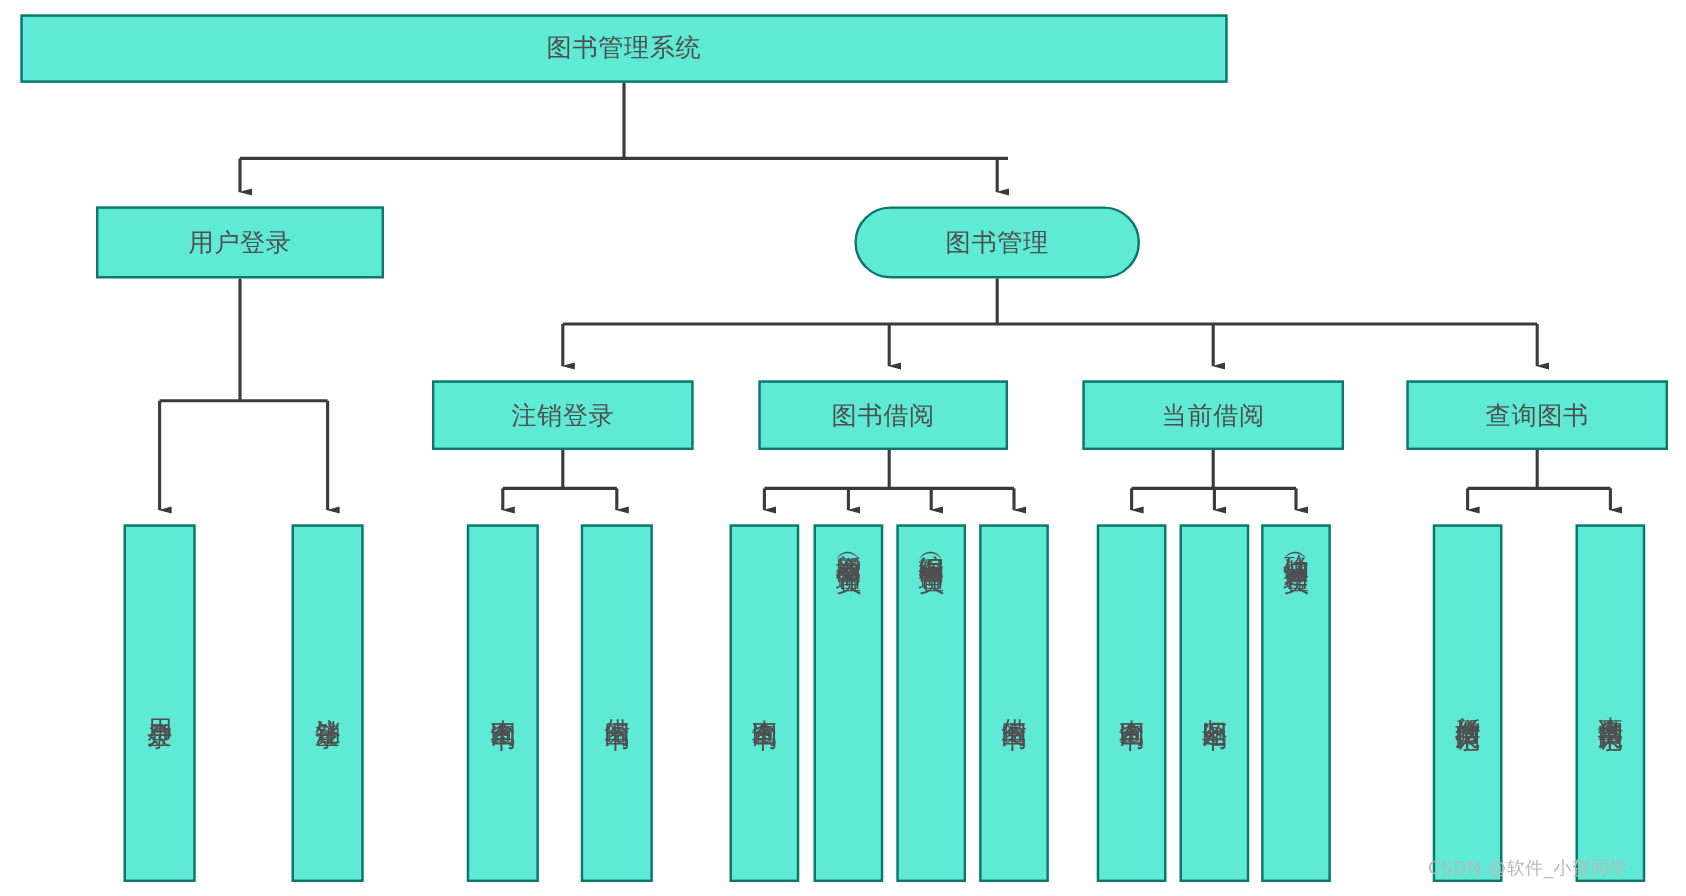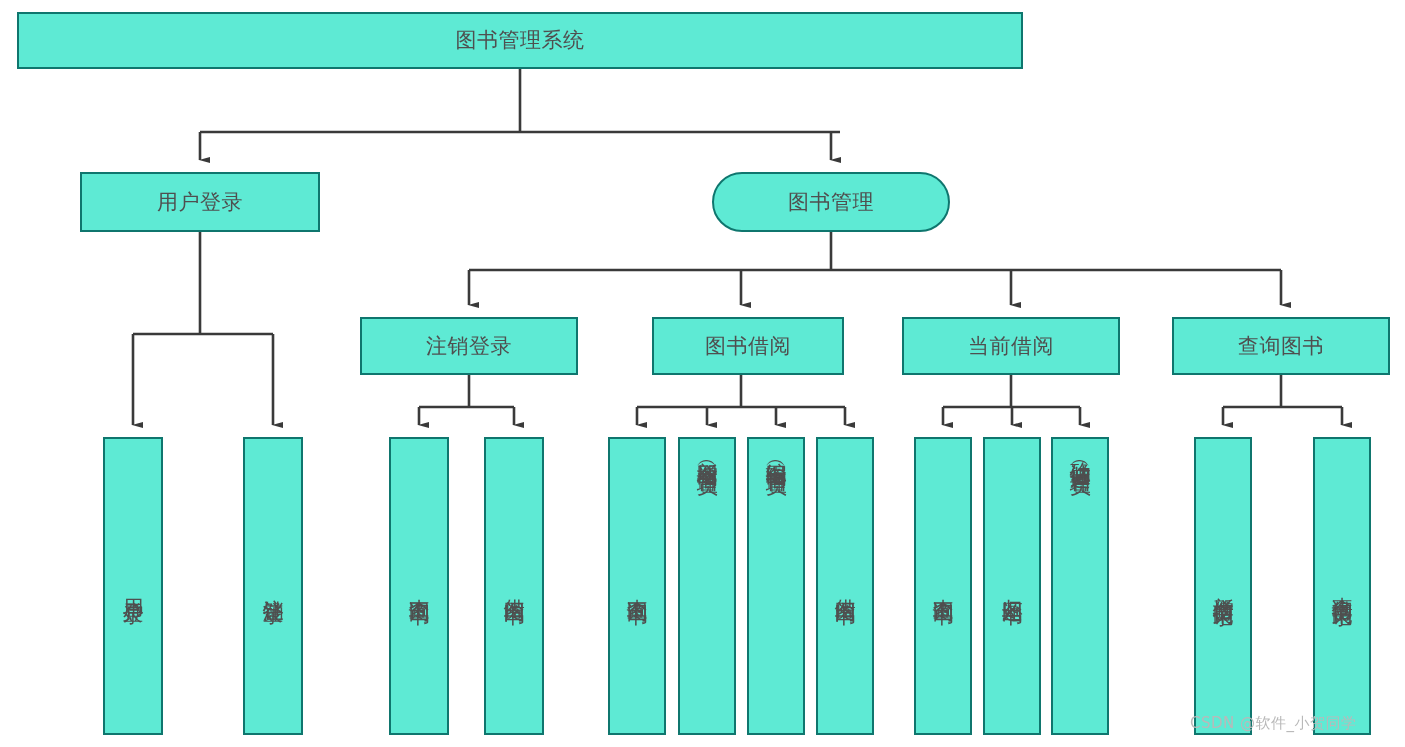--- a/index.html
+++ b/index.html
@@ -132,21 +132,21 @@
   <div class="node" style="left:80px; top:172px; width:240px; height:60px;">
     <span class="lbl">用户登录</span>
   </div>
   <div class="node" style="left:712px; top:172px; width:238px; height:60px;border-radius:30px;">
     <span class="lbl">图书管理</span>
   </div>
 
   <div class="node" style="left:360px; top:317px; width:218px; height:58px;">
     <span class="lbl">注销登录</span>
   </div>
-  <div class="node" style="left:652px; top:317px; width:192px; height:58px;">
+  <div class="node" style="left:632px; top:317px; width:208px; height:58px;">
     <span class="lbl">图书借阅</span>
   </div>
   <div class="node" style="left:902px; top:317px; width:218px; height:58px;font-family:Liberation Serif, serif;">
     <span class="lbl">当前借阅</span>
   </div>
   <div class="node" style="left:1172px; top:317px; width:218px; height:58px;">
     <span class="lbl">查询图书</span>
   </div>
 
   <div class="node leaf mid" style="left:103px; top:437px; width:60px; height:298px;">

